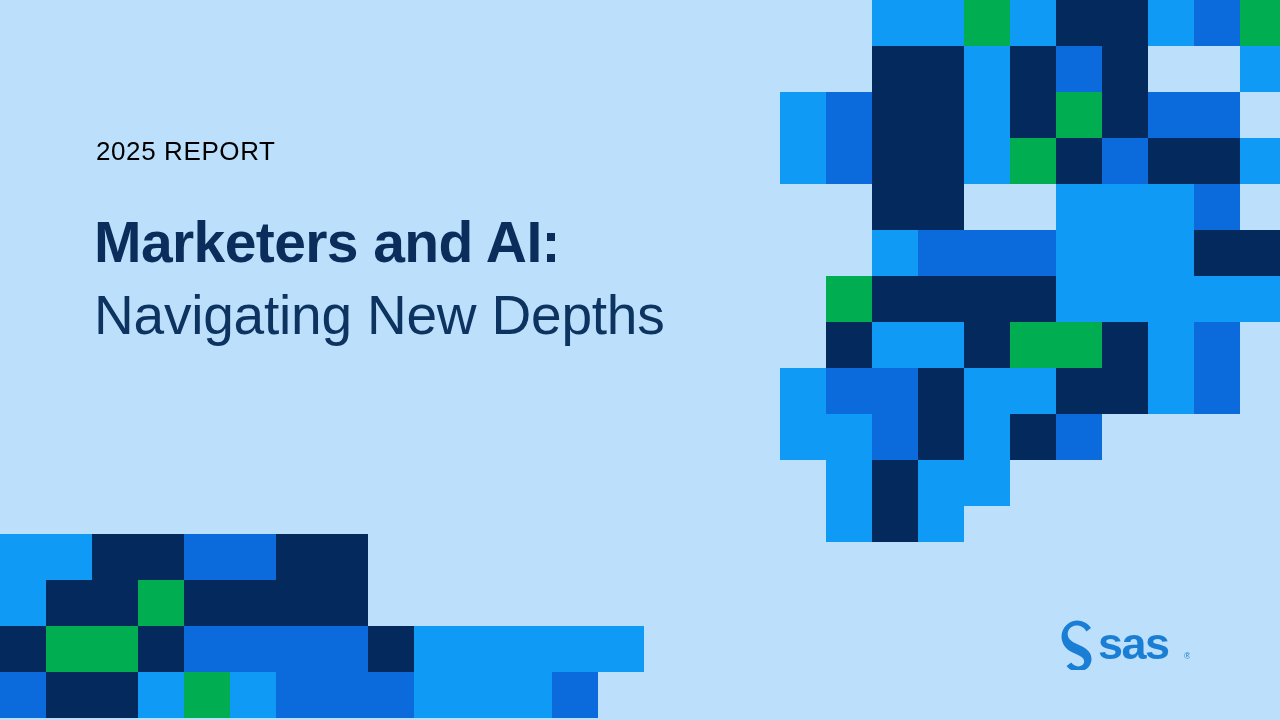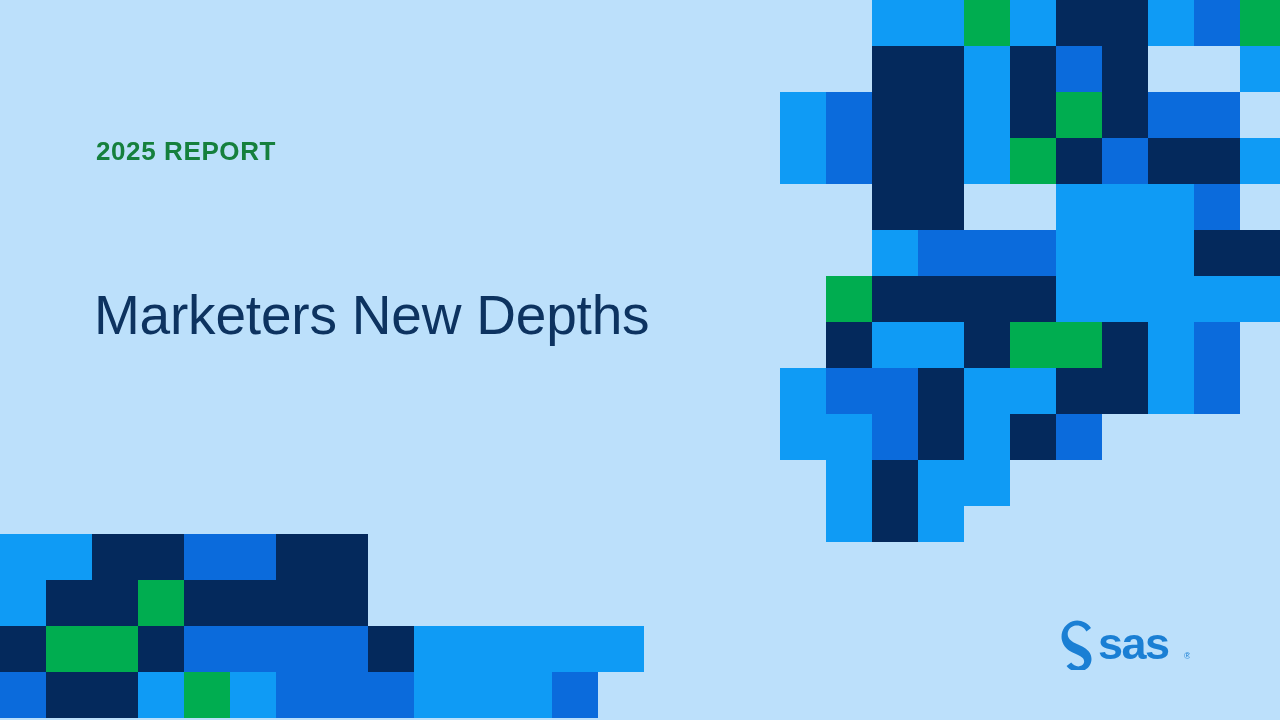--- a/index.html
+++ b/index.html
@@ -44,23 +44,23 @@
     width: 46px;
     height: 46px;
   }
 
   
   #eyebrow {
     position: absolute;
     left: 96px;
     top: 136px;
     font-size: 26px;
-    font-weight: 700;
+    font-weight: 400;
     letter-spacing: 0.6px;
-    color: #15803d;
+    color: #000000;
     white-space: nowrap;
   }
   #title-main {
     position: absolute;
     left: 94px;
     top: 214px;
     font-size: 57px;
     font-weight: 700;
     letter-spacing: -0.6px;
     color: #0a2d5c;
@@ -249,21 +249,22 @@
       <div class="tile" style="left: 322px; top: 138px; background-image: radial-gradient(circle at 100% 0%, rgb(11, 107, 220) 0px, rgb(11, 107, 220) 99.6%, rgb(188, 224, 251) 100%);"></div>
       <div class="tile" style="left: 368px; top: 138px; background-image: radial-gradient(circle at 0% 0%, rgb(11, 107, 220) 0px, rgb(11, 107, 220) 99.6%, rgb(188, 224, 251) 100%);"></div>
       <div class="tile" style="left: 414px; top: 138px; background-image: radial-gradient(circle at 100% 0%, rgb(15, 155, 245) 0px, rgb(15, 155, 245) 99.6%, rgb(188, 224, 251) 100%);"></div>
       <div class="tile" style="left: 460px; top: 138px; background-image: radial-gradient(circle at 0% 0%, rgb(15, 155, 245) 0px, rgb(15, 155, 245) 99.6%, rgb(188, 224, 251) 100%);"></div>
       <div class="tile" style="left: 506px; top: 138px; background-image: radial-gradient(circle at 100% 0%, rgb(15, 155, 245) 0px, rgb(15, 155, 245) 99.6%, rgb(188, 224, 251) 100%);"></div>
       <div class="tile" style="left: 552px; top: 138px; background-image: radial-gradient(circle at 0% 0%, rgb(11, 107, 220) 0px, rgb(11, 107, 220) 99.6%, rgb(188, 224, 251) 100%);"></div>
     </div>
 
   <div id="eyebrow">2025 REPORT</div>
 
-  <div id="title-sub">Marketers New Depths</div>
+  <div id="title-main">Marketers and AI:</div>
+  <div id="title-sub">Navigating New Depths</div>
 
   <div id="body-copy">
   </div>
 
   <svg id="sas-logo" viewBox="0 0 132 52">
     <g>
       <path d="M33.0 10.0
                C 29.0 3.8, 21.0 1.0, 14.6 3.2
                C 6.4 6.0, 2.0 14.6, 4.0 22.6
                C 5.4 28.3, 9.6 32.2, 14.6 34.6

